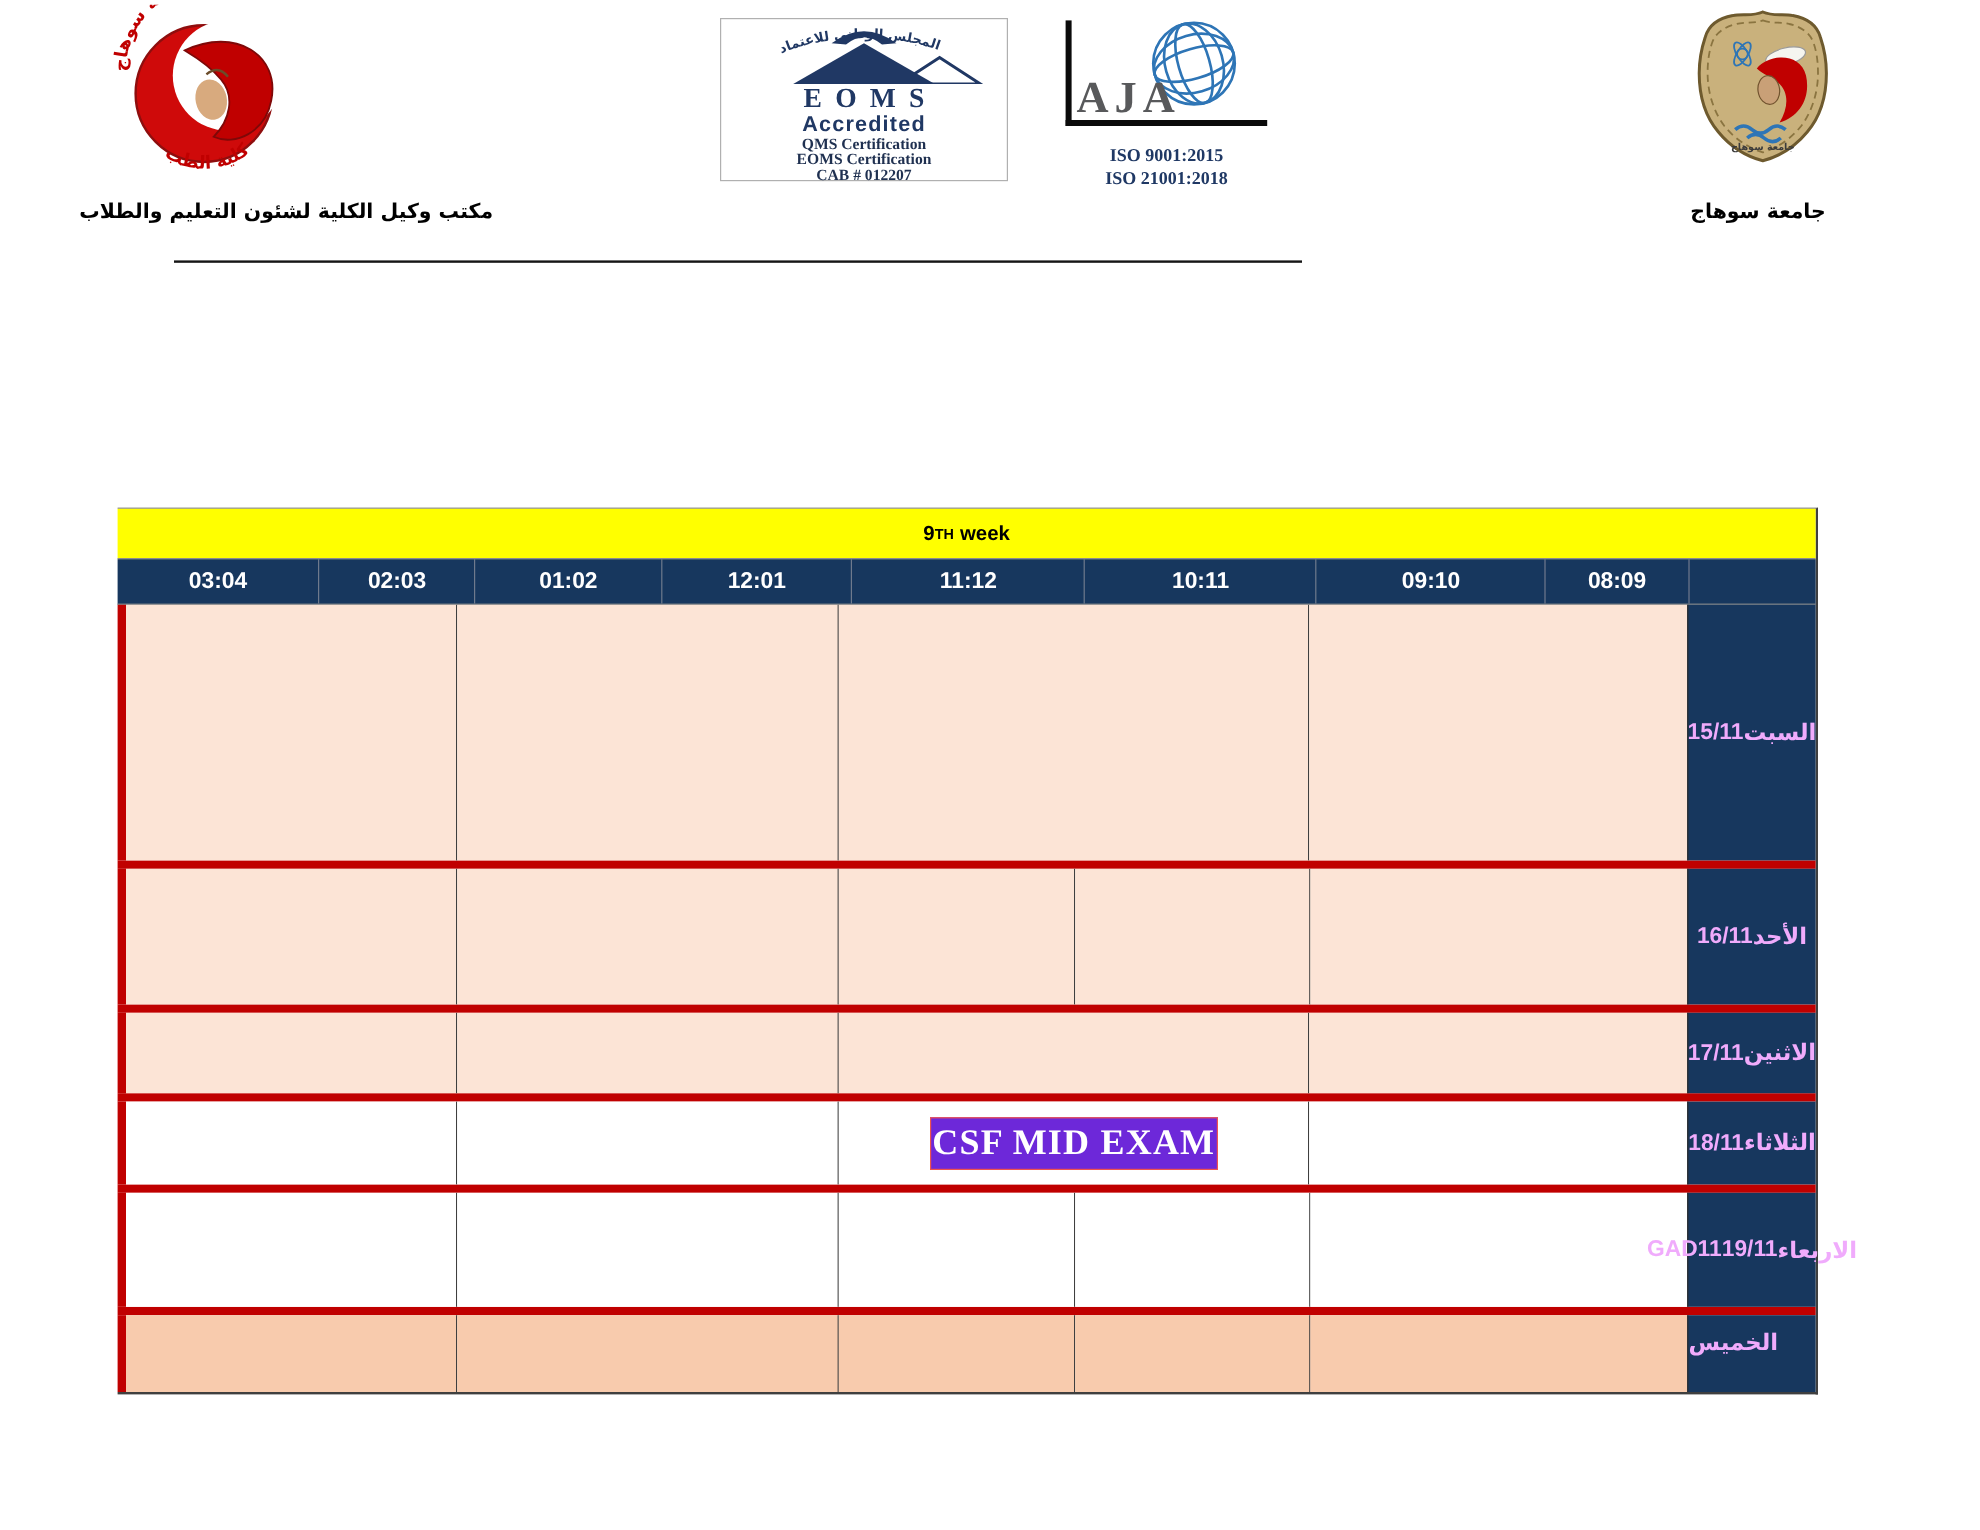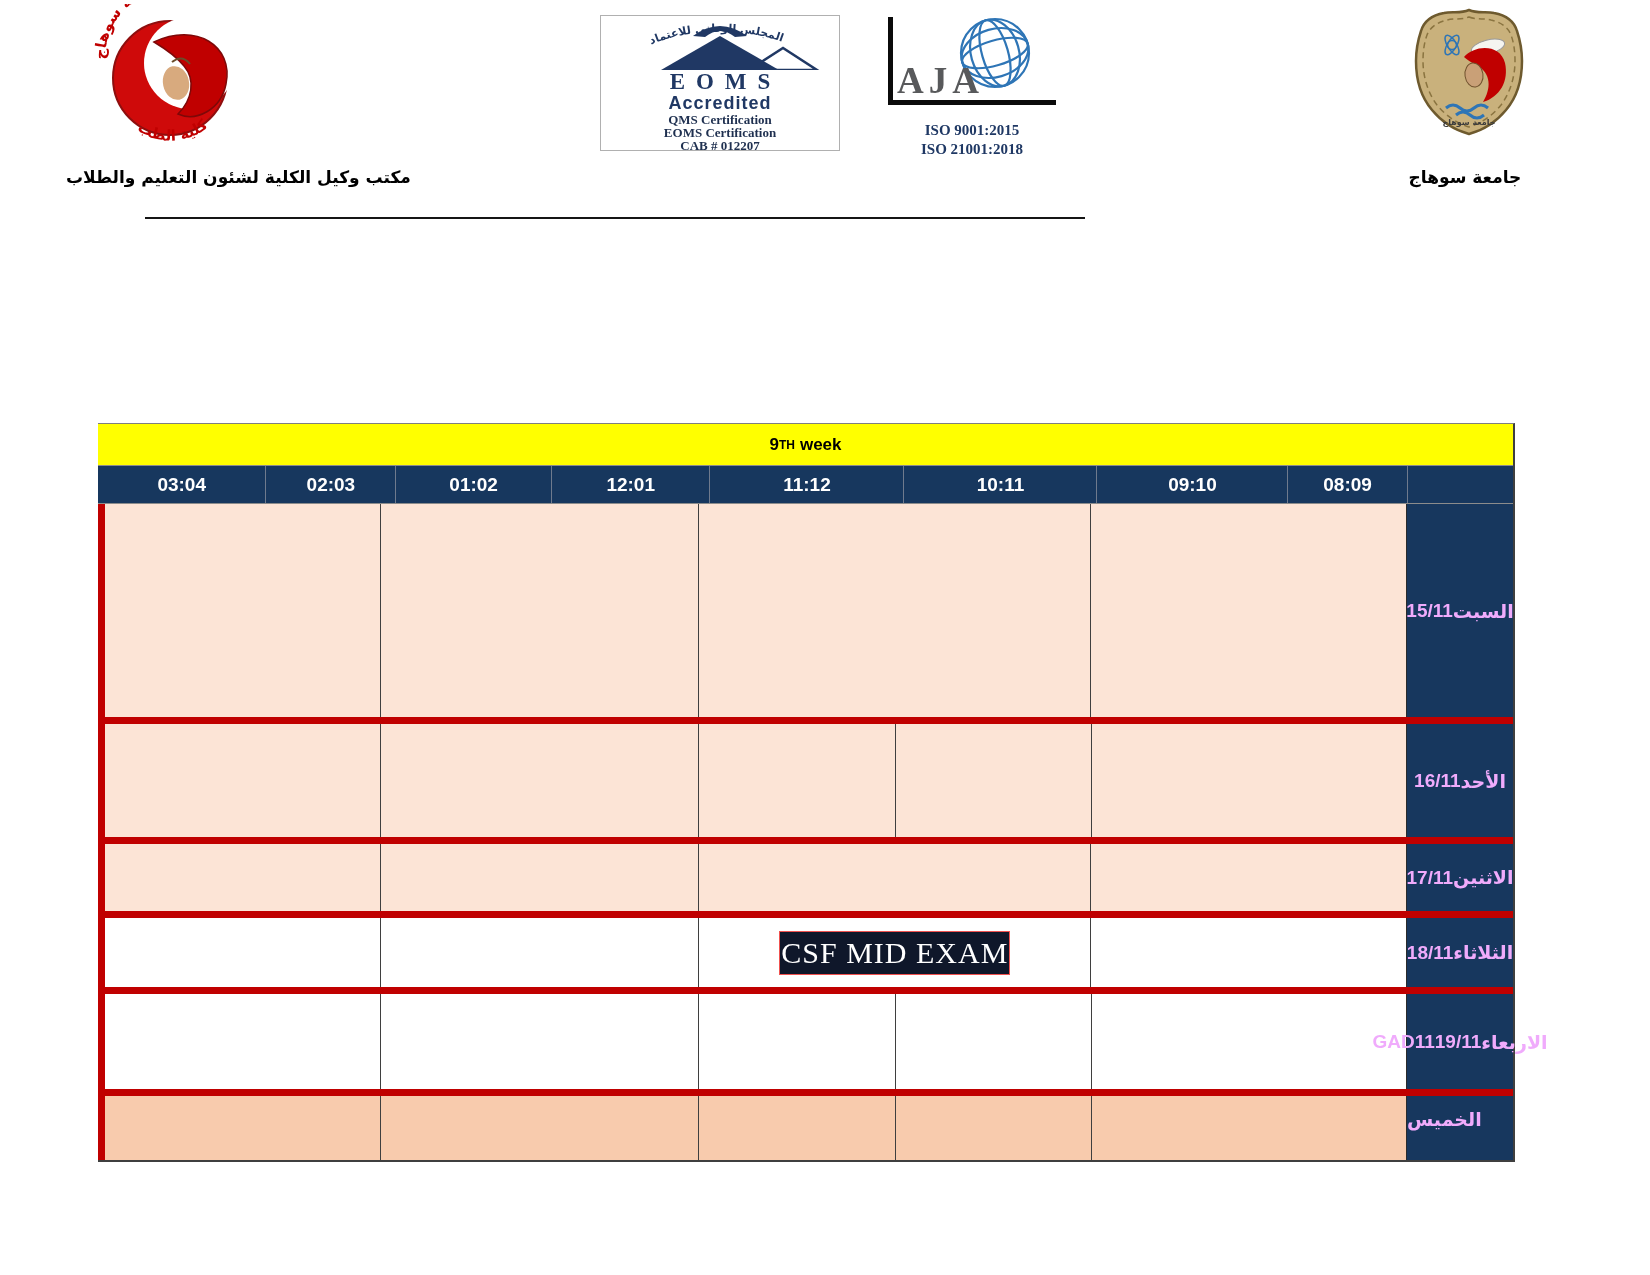--- a/index.html
+++ b/index.html
@@ -46,22 +46,22 @@
   .sep { height:7px; background:#C00000; }
 
   .day { width:107px; flex:none; background:#17375E !important; border-left:1px solid #2b2b2b; color:#f0abfc;
          display:flex; align-items:center; justify-content:center; direction:rtl; overflow:visible; }
   .day-name { font-family:"DejaVu Sans",sans-serif; font-size:19px; font-weight:bold; line-height:26px; white-space:nowrap; }
   .day-date { font-family:"Liberation Sans",sans-serif; font-size:19px; font-weight:bold; line-height:25px; }
   .r3 .day-name, .r3 .day-date, .r4 .day-name, .r4 .day-date { line-height:23px; }
   .r6 .day { justify-content:flex-end; padding-bottom:18px; }
 
   .exam-cell { display:flex; align-items:center; justify-content:center; }
-  .exam-box { background:#0f172a; border:1px solid #f0524f; color:#fff; font-family:"Liberation Serif",serif;
-              font-weight:normal; font-size:30px; line-height:40px; padding:1px 1px; letter-spacing:1px; white-space:nowrap; }
+  .exam-box { background:#6d28d9; border:1px solid #f0524f; color:#fff; font-family:"Liberation Serif",serif;
+              font-weight:bold; font-size:30px; line-height:40px; padding:1px 1px; letter-spacing:1px; white-space:nowrap; }
 </style>
 </head>
 <body>
 
 <div class="page">
   <div class="hdr">
 
     <svg class="med-logo" viewBox="0 0 175 140">
       <defs>
         <path id="arcTop" d="M 20,72 A 64,64 0 0 1 148,34"></path>

